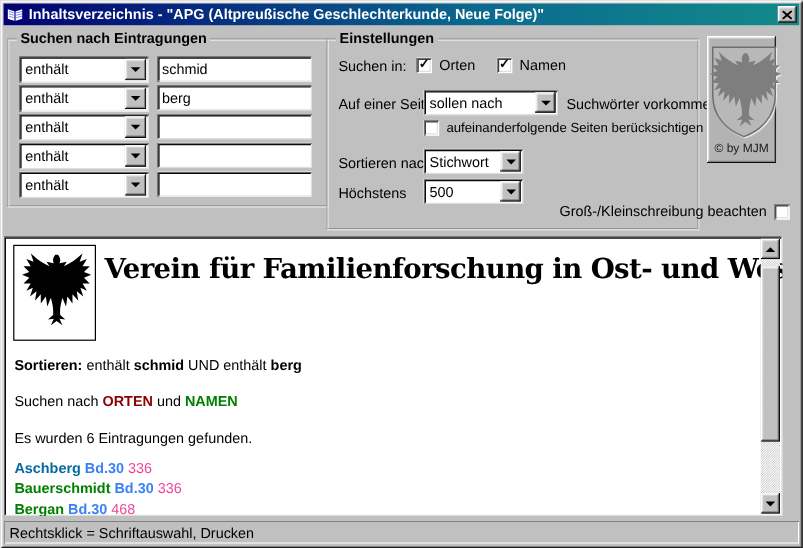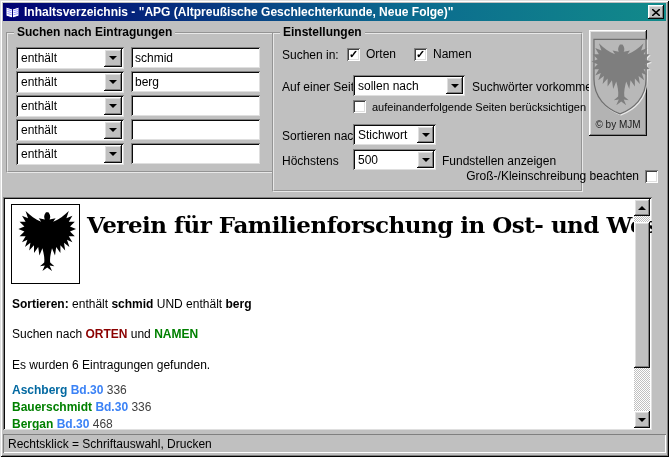--- a/index.html
+++ b/index.html
@@ -103,21 +103,21 @@
     border:1px solid #000; background:#fff; display:flex; align-items:center; justify-content:center;
   }
   .gothic-title {
     position:absolute; left:84px; top:14px; right:26px;
     font-family:"DejaVu Serif", serif; font-weight:bold; font-size:23px;
     letter-spacing:-0.5px; white-space:nowrap;
   }
   .para { position:absolute; left:9px; font-size:12px; white-space:nowrap; }
   .b { font-weight:bold; }
   .entry { font-weight:bold; }
-  .entry .page { font-weight:normal; color:#404040; }
+  .entry .page { font-weight:normal; color:#ec4899; }
   .entry .vol { color:#3b82f6; }
 
   
   .vscroll {
     position:absolute; top:2px; right:2px; width:16px; bottom:2px;
     background-color:#fff;
     background-image:
       linear-gradient(45deg,#c0c0c0 25%,transparent 25%,transparent 75%,#c0c0c0 75%),
       linear-gradient(45deg,#c0c0c0 25%,transparent 25%,transparent 75%,#c0c0c0 75%);
     background-size:2px 2px; background-position:0 0,1px 1px;
@@ -244,21 +244,20 @@
         </span>
     </div>
 
     <span class="lbl" style="left:8px; top:120px;">Höchstens</span>
     <div class="combo" style="position:absolute; left:79px; top:115px; width:83px; height:21px;">
       <span>500</span>
       <span class="drop-btn" style="width:17px; height:17px;">
           <span class="arrow-down"></span>
         </span>
     </div>
-    <span class="lbl" style="left:168px; top:120px;">Fundstellen anzeigen</span>
   </div>
 
   <div class="crest-panel">
     <svg width="62" height="84" viewBox="0 0 100 130">
       <path d="M8 6 H92 V70 C92 100 72 118 50 126 C28 118 8 100 8 70 Z" fill="#b8b8b8" stroke="#6e6e6e" stroke-width="2"></path>
       <path d="M50 14 C47 18 46 22 48 26 L38 24 L42 30 C32 26 24 20 16 12 L20 24 L10 20 L16 30 L6 30 L14 38 L4 42 L14 46 L6 54 L16 54 L10 64 L19 60 L15 72 L24 65 L22 78 L30 69 L30 82 L37 72 L39 86 L44 74 C46 82 48 90 47 98 L40 104 L48 103 L44 112 L52 106 L60 112 L56 103 L64 104 L57 98 C56 90 58 82 60 74 L65 86 L67 72 L74 82 L74 69 L82 78 L80 65 L89 72 L85 60 L94 64 L88 54 L98 54 L90 46 L100 42 L90 38 L98 30 L88 30 L94 20 L84 24 L88 12 C80 20 72 26 62 30 L66 24 L56 26 C58 22 57 18 54 14 Z" fill="#7e7e7e"></path>
     </svg>
     <div class="crest-credit">© by MJM</div>
   </div>
 

